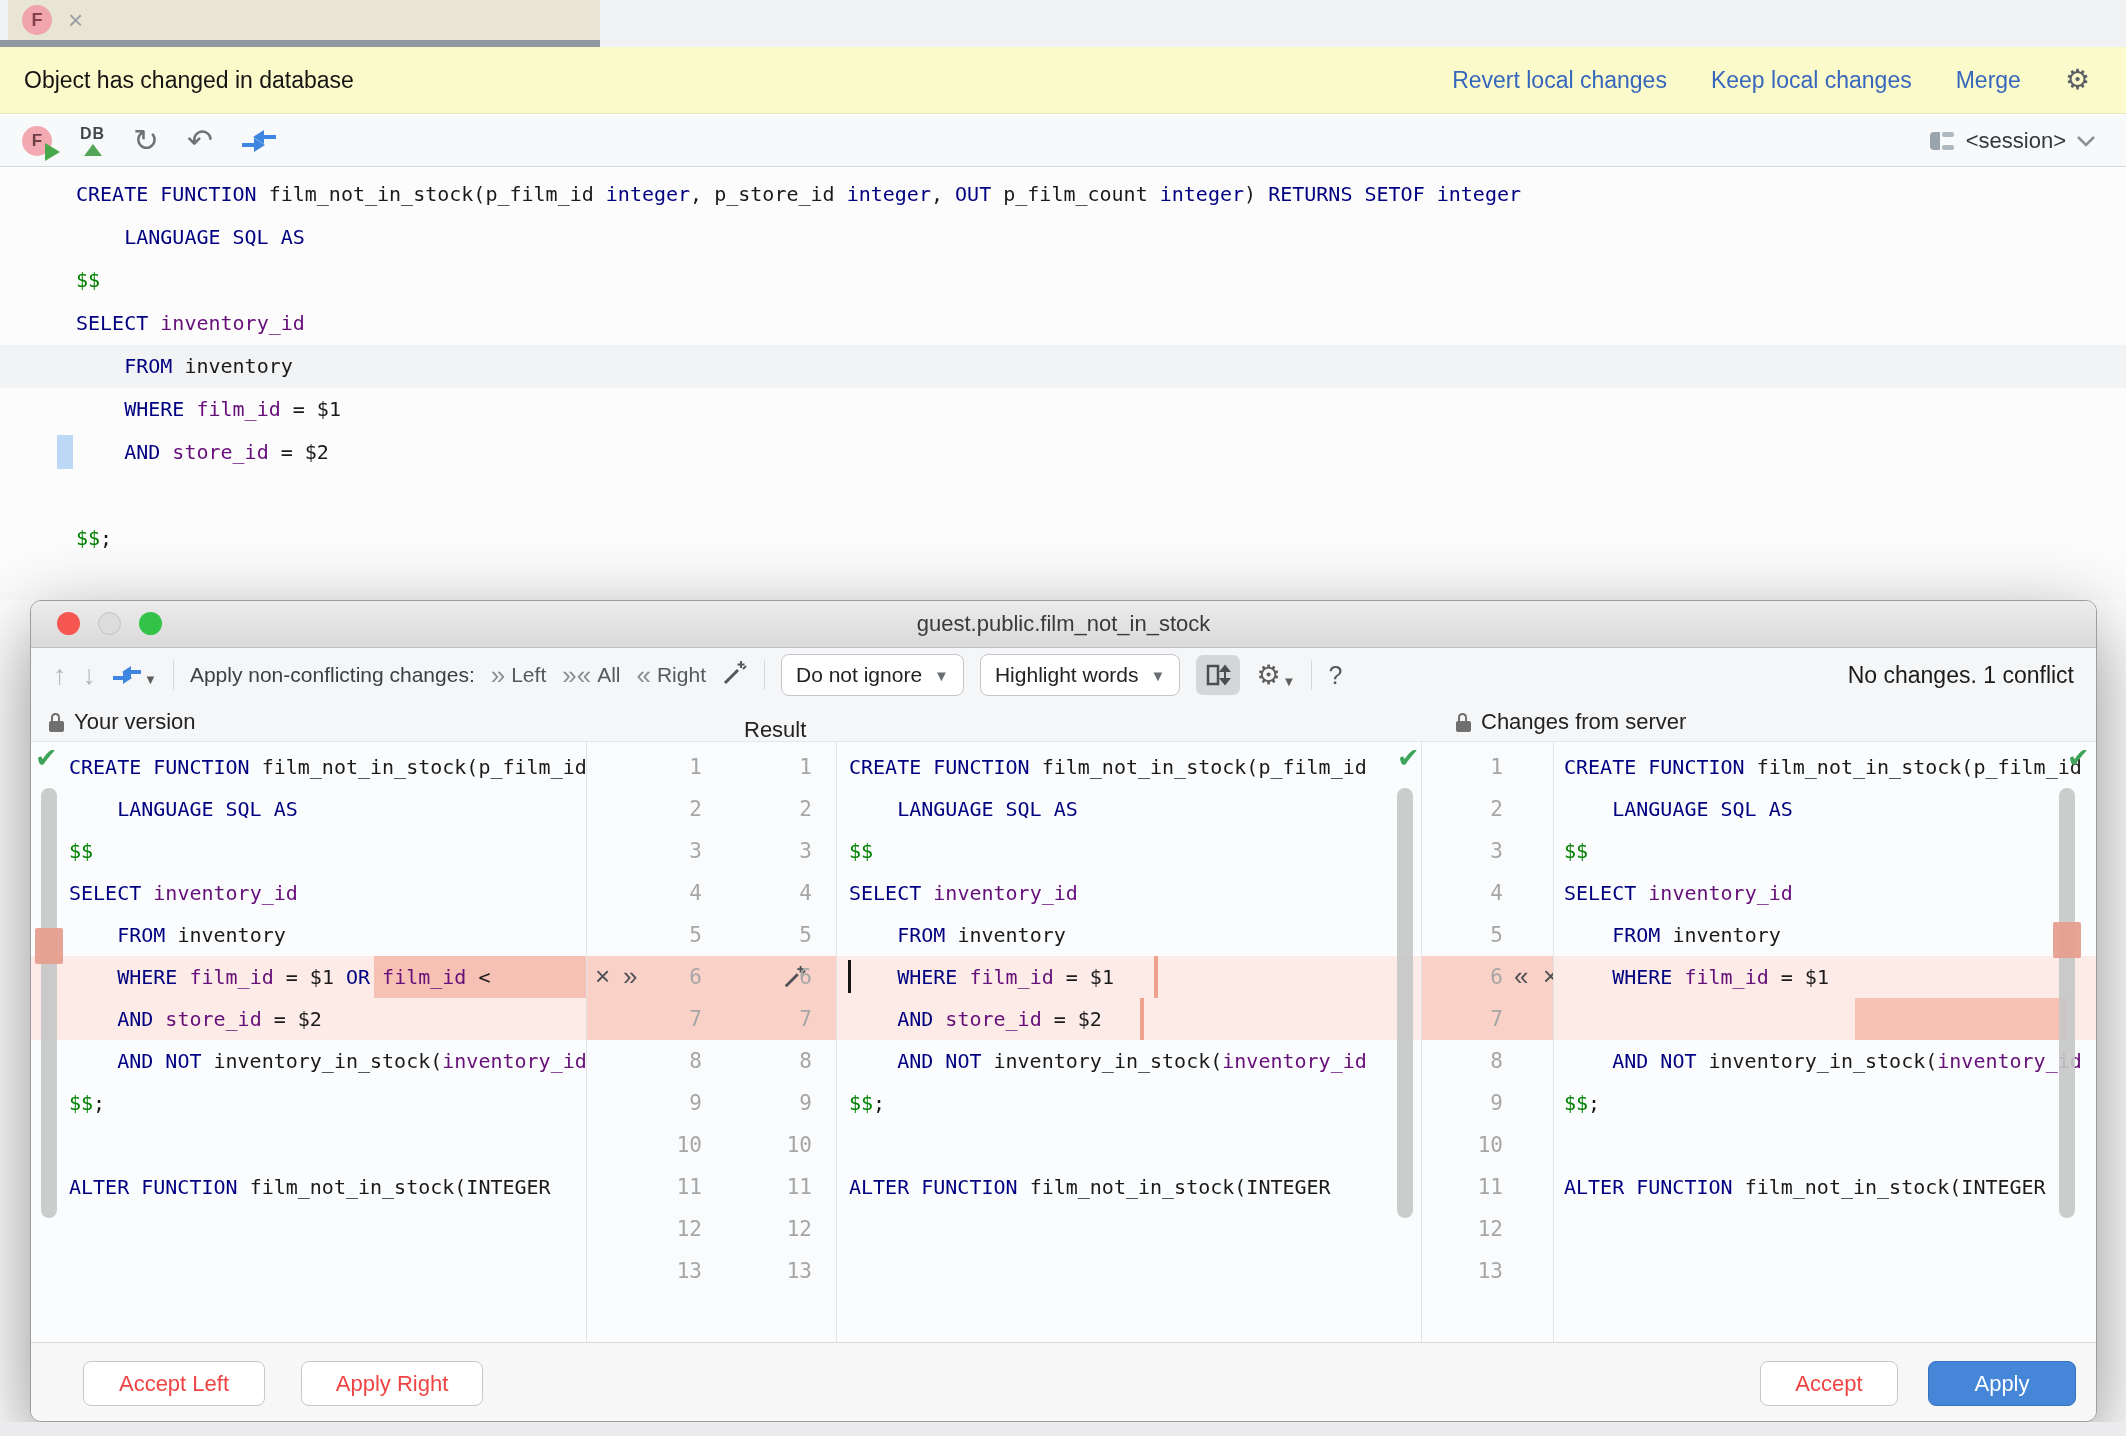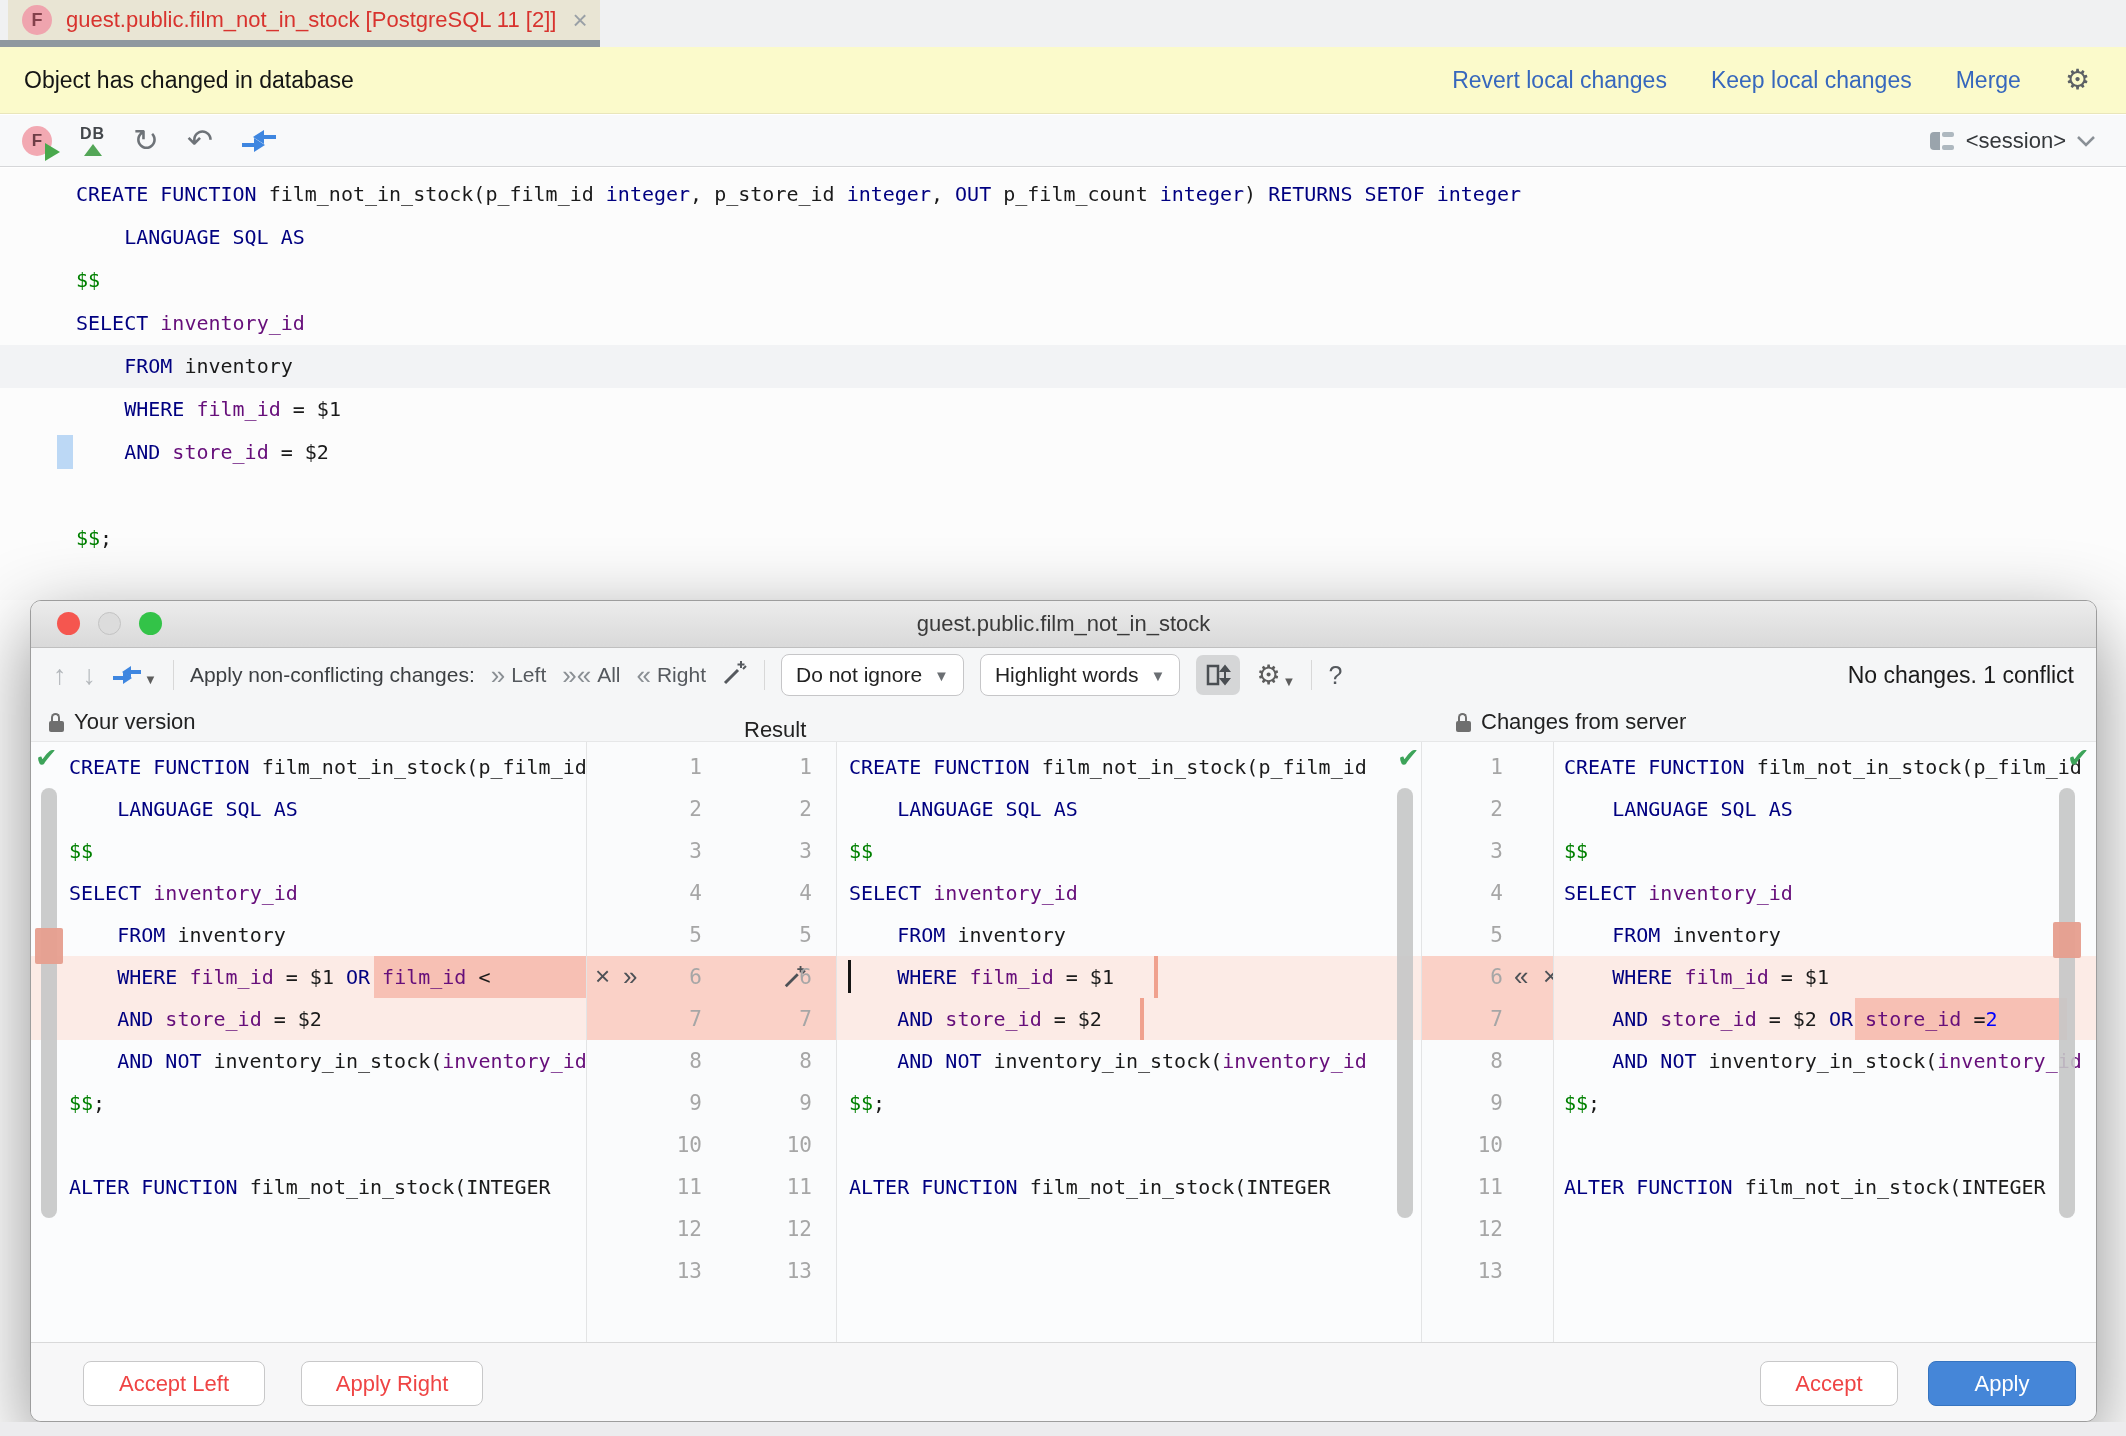--- a/index.html
+++ b/index.html
@@ -120,21 +120,20 @@
   .bottom-strip{position:absolute;left:0;top:1422px;width:2126px;height:14px;background:#ececee;}
 </style>
 </head>
 <body>
 
 <div class="page">
 
   <div class="tabbar">
     <div class="tab">
       <span class="f-badge">F</span>
-      <span class="tab-title">guest.public.film_not_in_stock [PostgreSQL 11 [2]]</span>
       <span class="tab-close">×</span>
     </div>
     <div class="tab-indicator"></div>
   </div>
 
   <div class="banner">
     <span class="banner-msg">Object has changed in database</span>
     <span class="banner-actions">
       <span class="banner-link">Revert local changes</span>
       <span class="banner-link">Keep local changes</span>
@@ -380,21 +379,20 @@
         <div class="rowpink" style="top:214px"></div>
         <div class="rowpink" style="top:256px"></div>
         <div class="strongpink" style="top:256px;left:301px;width:212px"></div>
         <div class="codelayer" id="pane-right-code">
             <div class="cl" style="top: 4px; left: 10px;"><span class="tk-k">CREATE FUNCTION </span><span class="tk-t">film_not_in_stock(p_film_id </span></div>
             <div class="cl" style="top: 46px; left: 10px;"><span class="tk-t">    </span><span class="tk-k">LANGUAGE SQL AS</span></div>
             <div class="cl" style="top: 88px; left: 10px;"><span class="tk-g">$$</span></div>
             <div class="cl" style="top: 130px; left: 10px;"><span class="tk-k">SELECT </span><span class="tk-c">inventory_id</span></div>
             <div class="cl" style="top: 172px; left: 10px;"><span class="tk-t">    </span><span class="tk-k">FROM </span><span class="tk-t">inventory</span></div>
             <div class="cl" style="top: 214px; left: 10px;"><span class="tk-t">    </span><span class="tk-k">WHERE </span><span class="tk-c">film_id</span><span class="tk-t"> = $1</span></div>
-            <div class="cl" style="top: 256px; left: 10px;"><span class="tk-t">    </span><span class="tk-k">AND </span><span class="tk-c">store_id</span><span class="tk-t"> = $2 </span><span class="tk-k">OR </span><span class="tk-c">store_id</span><span class="tk-t"> =</span><span class="tk-n">2</span></div>
             <div class="cl" style="top: 298px; left: 10px;"><span class="tk-t">    </span><span class="tk-k">AND NOT </span><span class="tk-t">inventory_in_stock(</span><span class="tk-c">inventory_id</span></div>
             <div class="cl" style="top: 340px; left: 10px;"><span class="tk-g">$$</span><span class="tk-t">;</span></div>
             <div class="cl" style="top: 382px; left: 10px;"></div>
             <div class="cl" style="top: 424px; left: 10px;"><span class="tk-k">ALTER FUNCTION </span><span class="tk-t">film_not_in_stock(INTEGER</span></div>
             <div class="cl" style="top: 466px; left: 10px;"></div>
             <div class="cl" style="top: 508px; left: 10px;"></div>
           </div>
       </div>
 
       <div class="scrollbar" style="left:10px"></div>

